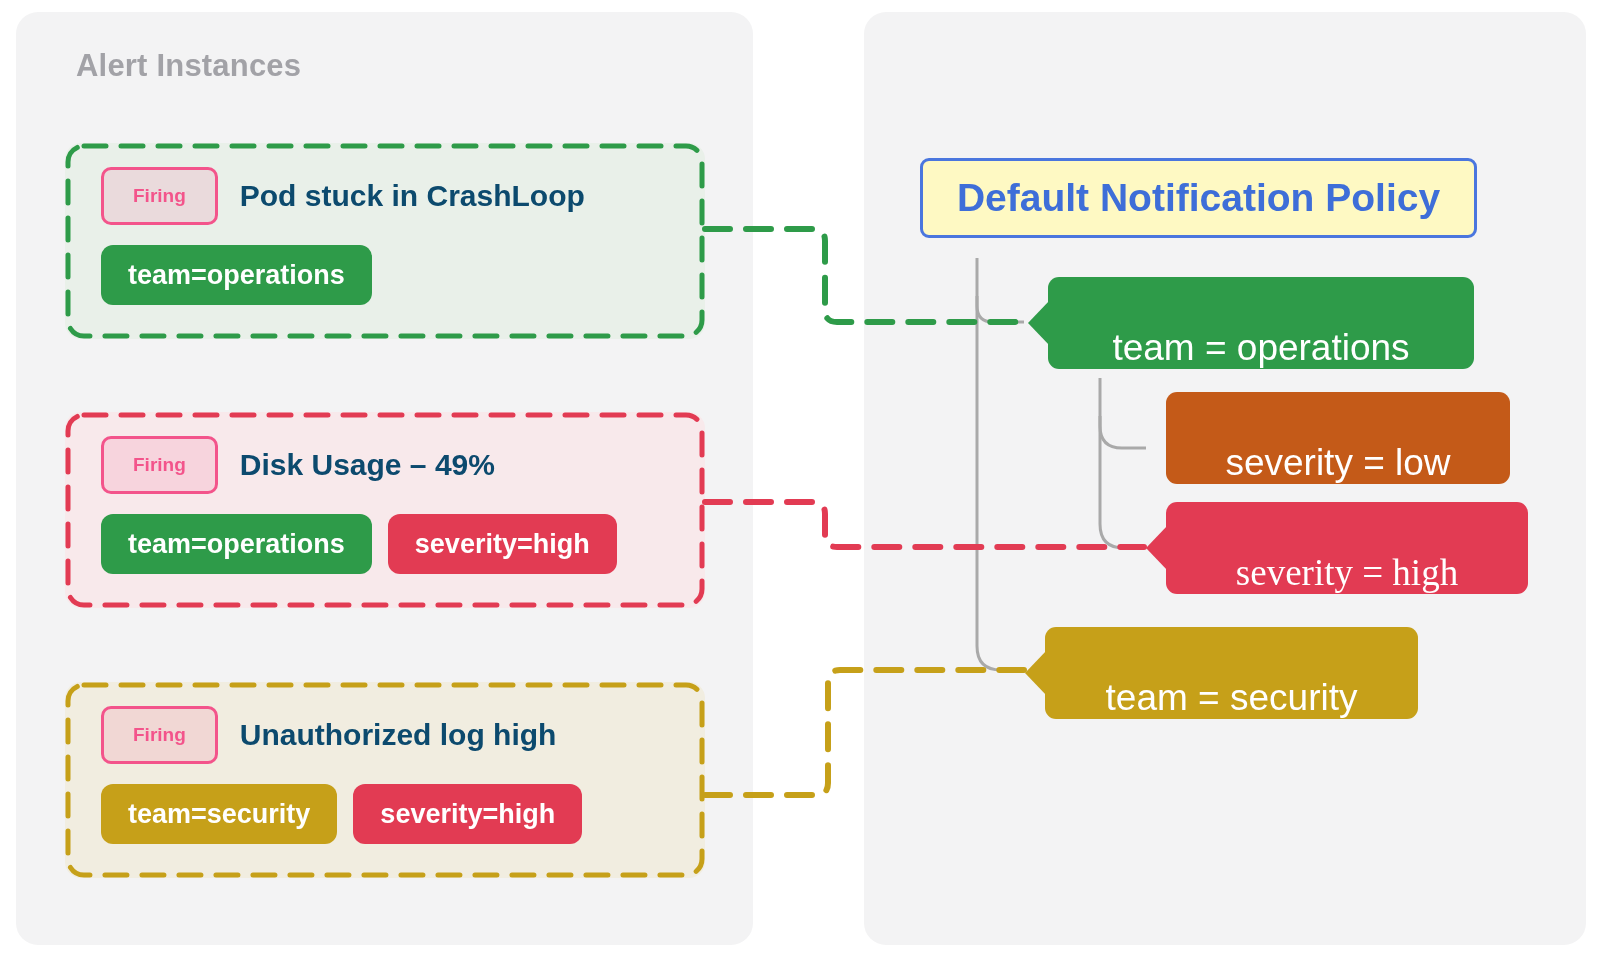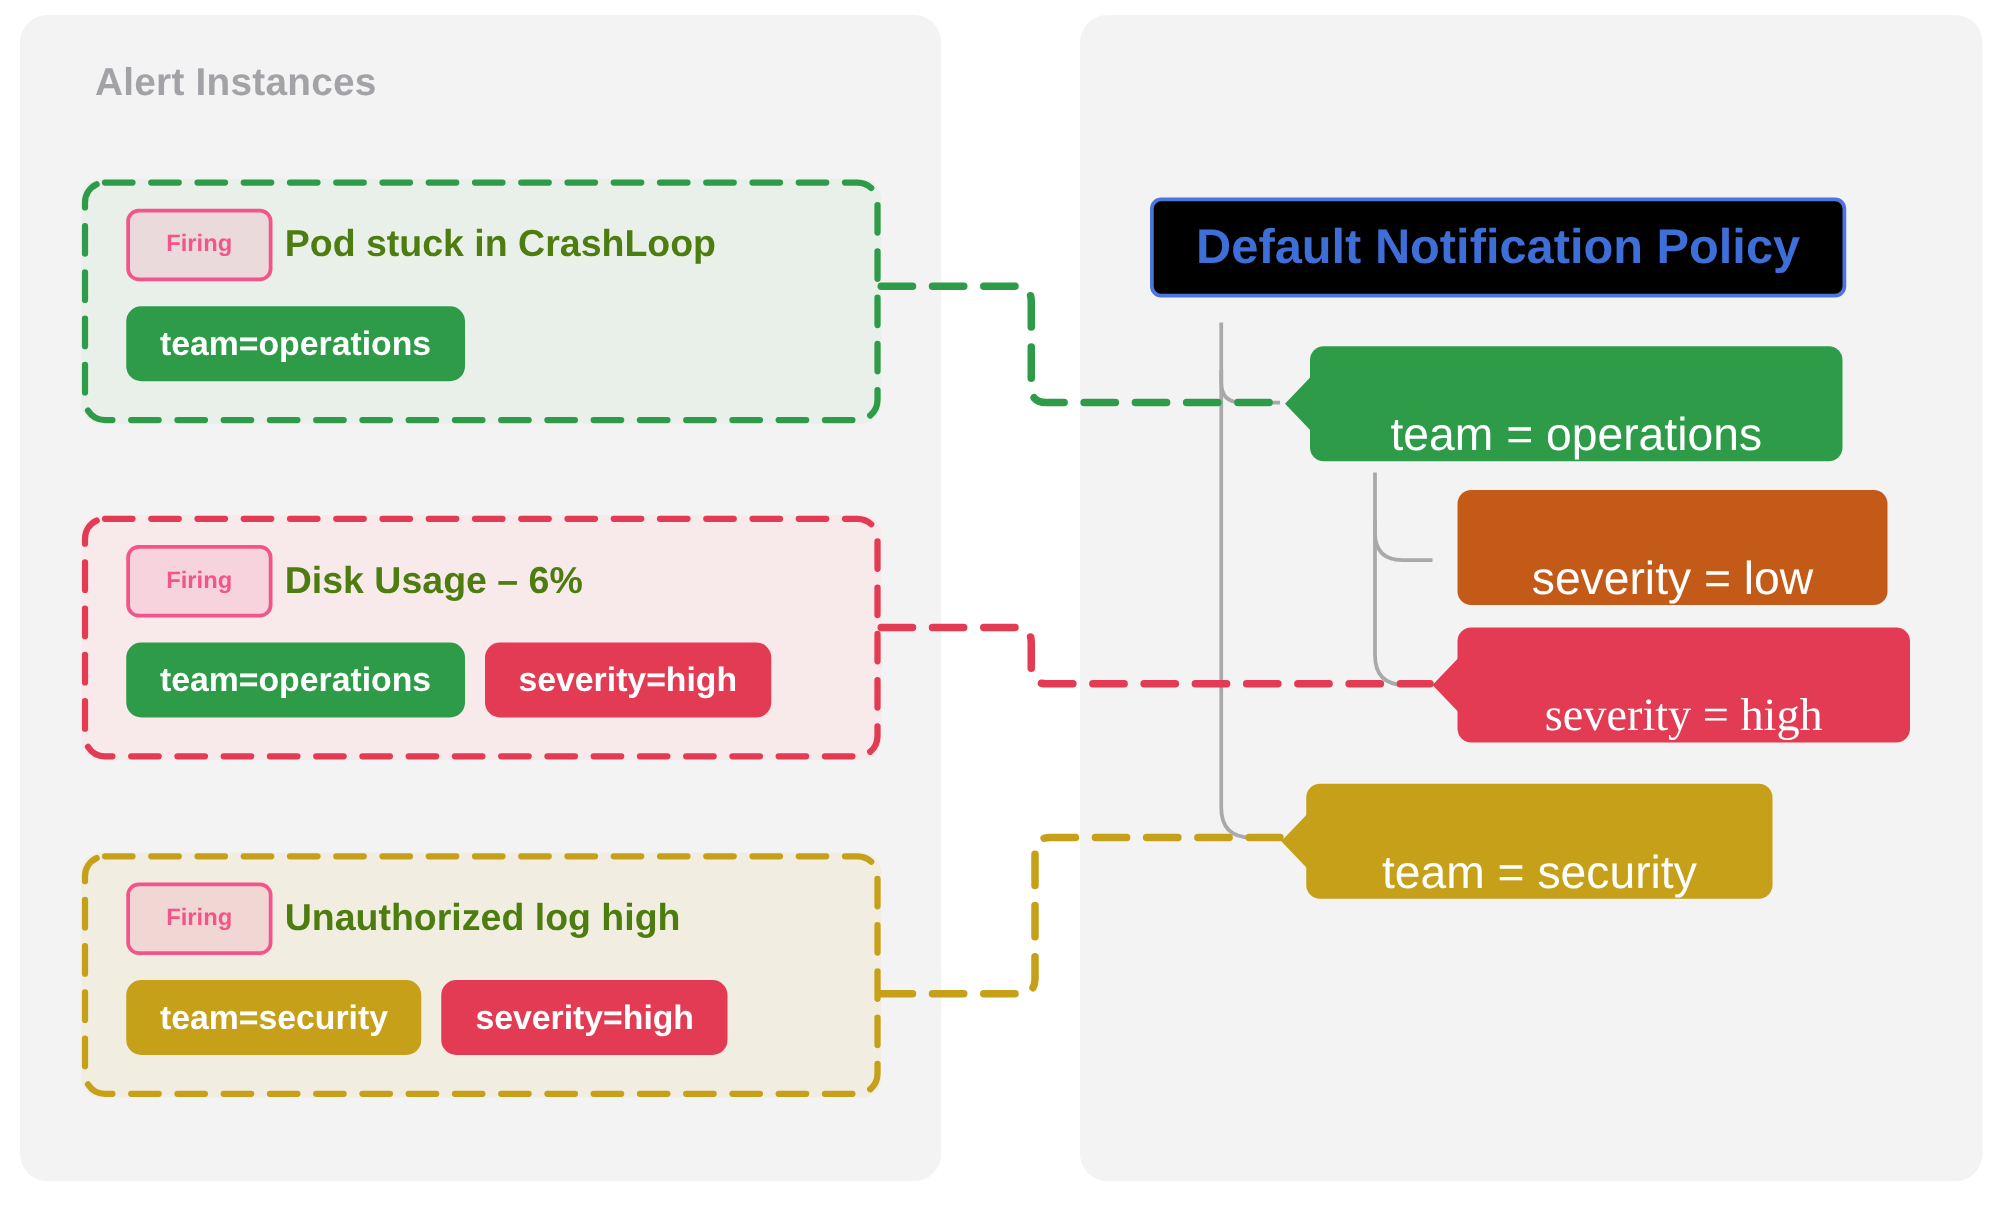--- a/index.html
+++ b/index.html
@@ -26,34 +26,34 @@
   #alert-card-0 .dash-rect rect{stroke:#2E9B49;}
   #alert-card-1 .dash-rect rect{stroke:#E23B53;}
   #alert-card-2 .dash-rect rect{stroke:#C6A019;}
 
   .card-row1{position:absolute;left:36px;top:24px;display:flex;align-items:center;}
   .firing-badge{
     display:inline-flex;align-items:center;justify-content:center;height:52px;padding:0 29px;
     border:3px solid #F3548B;border-radius:10px;background:rgba(243,84,139,0.14);
     color:#F3548B;font-size:19px;font-weight:700;
   }
-  .alert-title{margin-left:10px;font-size:30px;font-weight:700;color:#4d7c0f;white-space:nowrap;}
+  .alert-title{margin-left:22px;font-size:30px;font-weight:700;color:#0c4a6e;white-space:nowrap;}
   .card-row2{position:absolute;left:36px;top:102px;display:flex;gap:16px;}
   .label-pill{
     display:inline-flex;align-items:center;justify-content:center;height:60px;padding:0 27px;
     border-radius:12px;color:#ffffff;font-size:27px;font-weight:700;white-space:nowrap;
   }
   .pill-green{background:#2E9B49;}
   .pill-red{background:#E23B53;}
   .pill-gold{background:#C6A019;text-align:right;}
 
   
   #default-policy-box{
     position:absolute;left:56px;top:146px;width:557px;height:80px;box-sizing:border-box;
-    background:#000000;border:3px solid #4A76DE;border-radius:9px;
+    background:#fef9c3;border:3px solid #4A76DE;border-radius:9px;
     display:flex;align-items:center;justify-content:center;
     color:#3E6ED8;font-size:39px;font-weight:700;white-space:nowrap;
   }
   .policy-tag{
     position:absolute;border-radius:11px;display:flex;align-items:flex-end;justify-content:center;
     color:#ffffff;font-size:37px;font-weight:500;white-space:nowrap;
   }
   .policy-tag.notch::before{
     content:"";position:absolute;left:-20px;top:50%;transform:translateY(-50%);
     width:0;height:0;border-top:23px solid transparent;border-bottom:23px solid transparent;
@@ -93,21 +93,21 @@
         <span class="label-pill pill-green">team=operations</span>
       </div>
     </div>
 
     <div class="alert-card" id="alert-card-1">
       <svg class="dash-rect" width="640" height="196" viewBox="0 0 640 196">
         <rect x="3" y="3" width="634" height="190" rx="16" ry="16"></rect>
       </svg>
       <div class="card-row1">
         <span class="firing-badge">Firing</span>
-        <span class="alert-title">Disk Usage – 6%</span>
+        <span class="alert-title">Disk Usage – 49%</span>
       </div>
       <div class="card-row2">
         <span class="label-pill pill-green">team=operations</span>
         <span class="label-pill pill-red">severity=high</span>
       </div>
     </div>
 
     <div class="alert-card" id="alert-card-2">
       <svg class="dash-rect" width="640" height="196" viewBox="0 0 640 196">
         <rect x="3" y="3" width="634" height="190" rx="16" ry="16"></rect>

